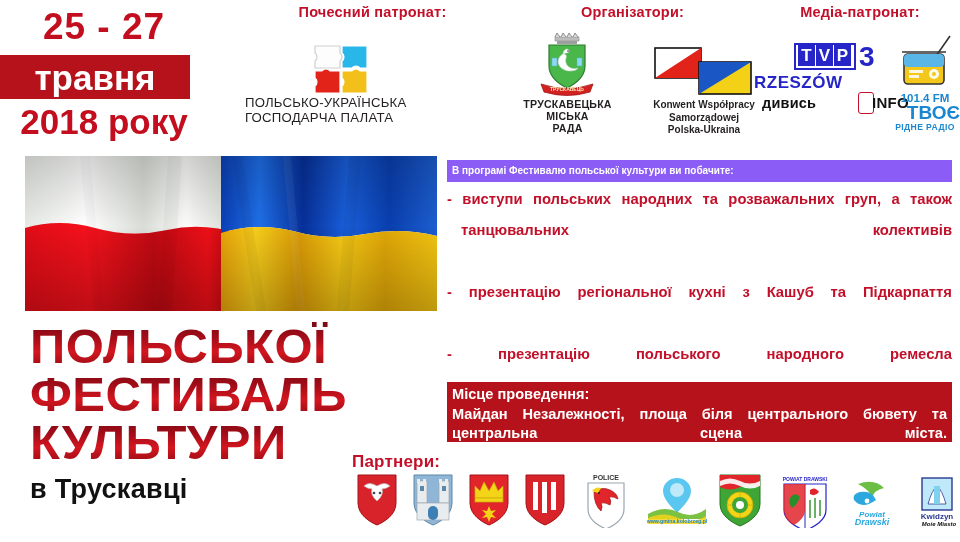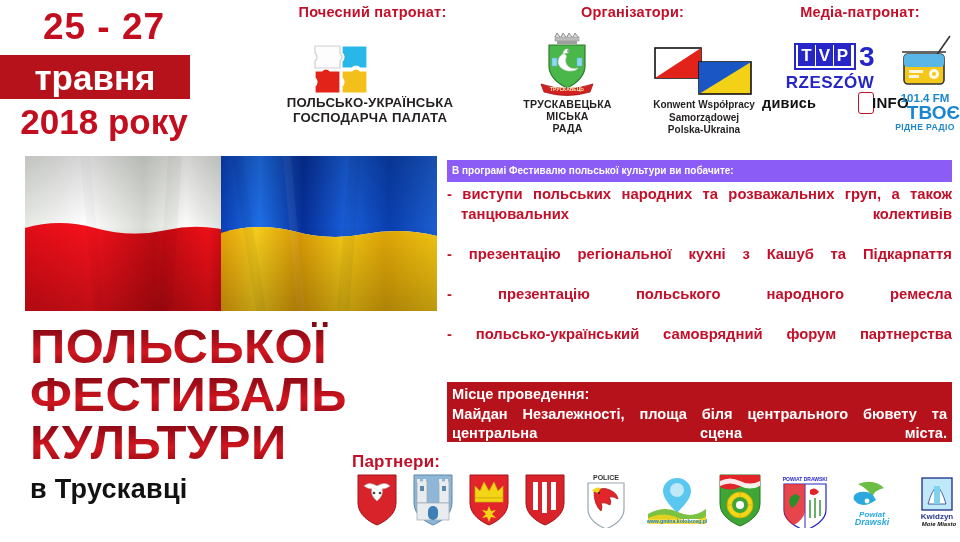--- a/index.html
+++ b/index.html
@@ -37,22 +37,22 @@
     text-align:center;color:#C2102A;font-size:14.5px;font-weight:bold;
     letter-spacing:0.2px;white-space:nowrap;
   }
   .hdr-patron{left:245px;width:255px;}
   .hdr-org{left:500px;width:265px;}
   .hdr-media{left:760px;width:200px;}
 
   
   .puzzle-wrap{position:absolute;left:309px;top:42px;width:78px;height:58px;}
   .patron-name{
-    position:absolute;left:245px;top:96px;width:250px;text-align:center;
-    font-size:13.2px;font-weight:bold;color:#231f20;line-height:14.5px;
+    position:absolute;left:245px;top:96px;width:250px;text-align:left;
+    font-size:13.2px;font-weight:normal;color:#231f20;line-height:14.5px;
     letter-spacing:0.2px;
   }
 
   
   .crest-wrap{position:absolute;left:527px;top:32px;width:80px;height:66px;}
   .org1-name{
     position:absolute;left:515px;top:98px;width:105px;text-align:center;
     font-size:10.6px;font-weight:bold;color:#231f20;line-height:12px;letter-spacing:0.2px;
   }
   
@@ -71,21 +71,21 @@
   .tvp-letter{
     position:absolute;top:2px;width:17px;height:21px;background:#2626C8;color:#fff;
     font-size:17px;font-weight:bold;text-align:center;line-height:21px;
     font-family:"Liberation Sans", sans-serif;
   }
   .tvp-3{
     position:absolute;left:65px;top:-1px;font-size:28px;font-weight:bold;color:#2626C8;
     line-height:29px;
   }
   .tvp-sub{
-    position:absolute;left:754px;top:73px;width:152px;text-align:center;
+    position:absolute;left:754px;top:73px;width:152px;
     font-size:17px;font-weight:bold;color:#2626C8;letter-spacing:0.5px;
   }
   .tvp-dyvys{
     position:absolute;left:762px;top:95px;width:140px;text-align:left;
     font-size:14.5px;font-weight:bold;color:#111;letter-spacing:0.2px;
   }
   .info-badge{
     position:absolute;left:858px;top:92px;width:16px;height:22px;
     border:1.6px solid #C2102A;border-radius:3px;box-sizing:border-box;background:#fff;
   }
@@ -128,21 +128,21 @@
   }
 
   
   .prog-head{
     position:absolute;left:447px;top:160px;width:505px;height:22px;background:#8b5cf6;
     color:#fff;font-size:10px;font-weight:bold;line-height:22px;padding-left:5px;
     box-sizing:border-box;letter-spacing:0px;
   }
   .prog-list{
     position:absolute;left:447px;top:184px;width:505px;color:#C2102A;
-    font-size:14.8px;font-weight:bold;line-height:20px;
+    font-size:14.8px;font-weight:bold;line-height:31px;
   }
   .prog-item{
     display:block;margin-bottom:0px;padding-left:14px;text-indent:-14px;
     text-align:justify;text-justify:inter-word;
   }
   .prog-item::after{content:"";display:inline-block;width:100%;}
 
   
   .venue{
     position:absolute;left:447px;top:382px;width:505px;height:60px;background:#B5121B;

